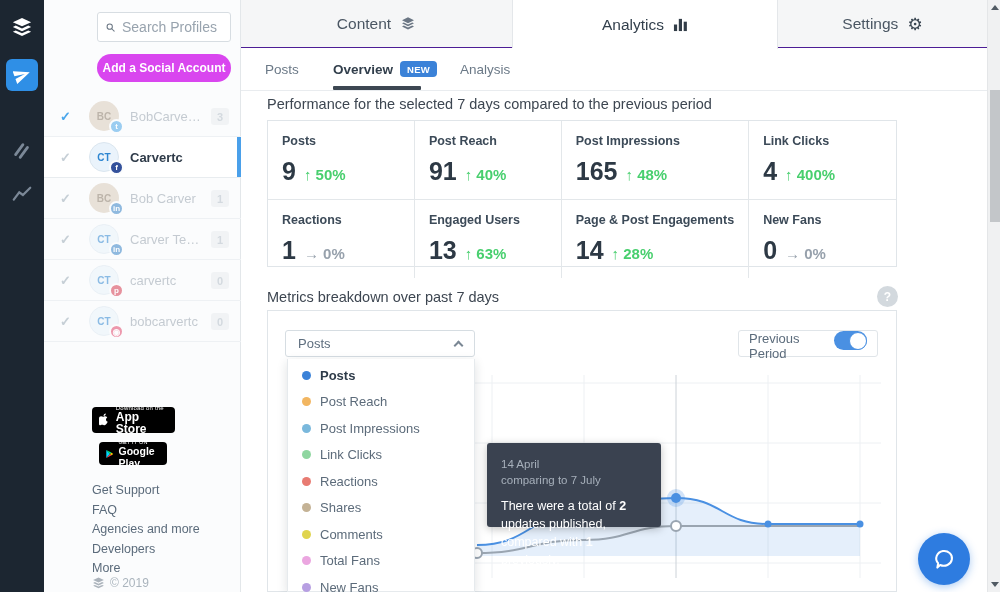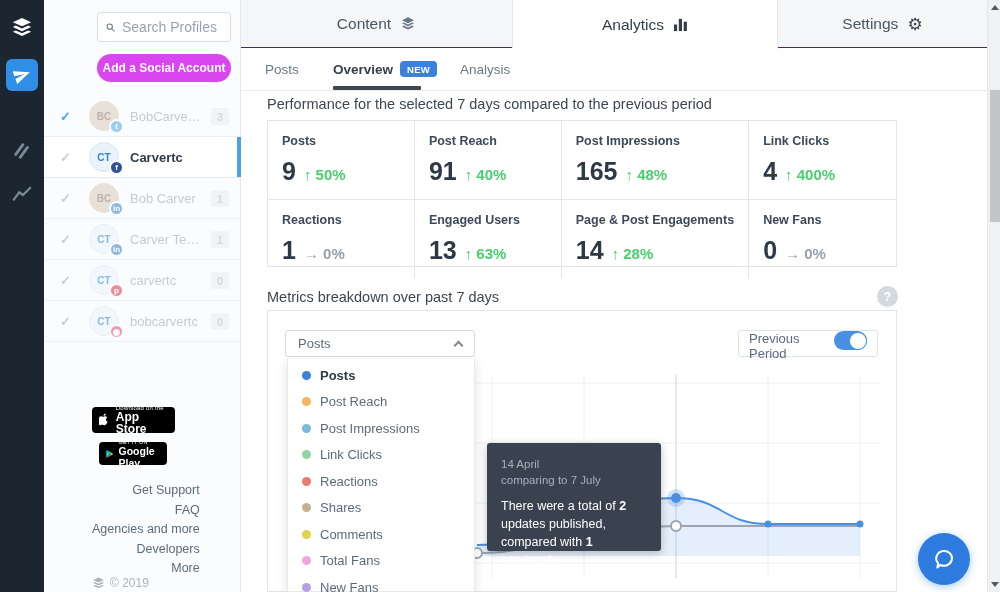--- a/index.html
+++ b/index.html
@@ -37,21 +37,21 @@
   .prow.sel .pname { color:#2f3b49; font-weight:bold; }
 
   .store-badge { position:absolute; background:#000; border-radius:4px; color:#fff; display:flex; align-items:center; padding:0 7px; gap:5px; cursor:pointer; }
   .store-badge .tx1 { font-size:6px; display:block; letter-spacing:.2px; }
   .store-badge .tx2 { font-size:12px; font-weight:bold; display:block; line-height:12px; }
   .sb-apple { left:92px; top:407px; width:83px; height:26px; }
   .sb-play  { left:99px; top:442px; width:68px; height:23px; }
   .sb-play .tx1 { font-size:5.5px; }
   .sb-play .tx2 { font-size:10.5px; }
 
-  .side-links { position:absolute; left:92px; top:483px;text-align:right; }
+  .side-links { position:absolute; left:92px; top:483px; }
   .side-links .lk { display:block; font-size:12.5px; color:#5b6b7b; margin-bottom:5.5px; cursor:pointer; text-decoration:none; }
   .copyright { position:absolute; left:92px; top:576px; display:flex; align-items:center; gap:5px; color:#aab4bd; font-size:12px; }
 
   
   .tabbar { position:absolute; left:241px; top:0; width:746px; height:48px; background:#f5f6f7; border-bottom:1px solid #4c1d95; z-index:5; }
   .tab { position:absolute; top:0; height:48px; display:flex; align-items:center; justify-content:center; gap:9px; font-size:15.5px; color:#4a5663; cursor:pointer; }
   .tab.content  { left:0;   width:272px; border-right:1px solid #e4e7ea; }
   .tab.analytics{ left:272px; width:265px; background:#fff; height:49px; border-right:1px solid #e4e7ea; z-index:6; }
   .tab.settings { left:537px; width:209px; }
   .tab .gear { font-size:17px; color:#3a4652; }
@@ -89,21 +89,21 @@
   .switch { width:35px; height:19px; background:#4a90e2; border-radius:10px; position:relative; cursor:pointer; }
   .switch .knob { position:absolute; right:0px; top:0.5px; width:18px; height:18px; background:#fff; border:1px solid #4a90e2; border-radius:50%; }
 
   .dropdown { position:absolute; left:287px; top:359px; width:188px; height:233px; background:#fff; border:1px solid #e6eaed; border-top:none; box-shadow:0 3px 10px rgba(30,40,50,.14); z-index:8; padding-top:3px; }
   .dd-item { height:26.5px; display:flex; align-items:center; gap:9px; padding-left:14px; font-size:13px; color:#5c6b7a; cursor:pointer; }
   .dd-item.sel { font-weight:bold; color:#2e3b49; }
   .dot { width:9px; height:9px; border-radius:50%; flex:0 0 9px; }
 
   .chart-wrap { position:absolute; left:473px; top:375px; width:408px; height:203px; z-index:2; }
 
-  .tooltip { position:absolute; left:487px; top:443px; width:174px; height:108px; background:#3a4250; border-radius:3px; box-shadow:0 2px 8px rgba(0,0,0,.25); padding:13px 14px; z-index:6; }
+  .tooltip { position:absolute; left:487px; top:443px; width:174px; height:84px; background:#3a4250; border-radius:3px; box-shadow:0 2px 8px rgba(0,0,0,.25); padding:13px 14px; z-index:6; }
   .tooltip .tdate { font-size:11.5px; color:#a7b0bb; line-height:16px; }
   .tooltip .tbody { margin-top:9px; font-size:12.5px; color:#fff; line-height:18px; }
   .tooltip .b { font-weight:bold; }
 
   .chat-btn { position:absolute; left:918px; top:533px; width:52px; height:52px; border-radius:50%; background:#2e7ce0; display:flex; align-items:center; justify-content:center; cursor:pointer; box-shadow:0 2px 8px rgba(46,124,224,.4); z-index:11; }
 
   
   .scrollbar { position:absolute; right:0; top:0; width:13px; height:592px; background:#f0f1f2; border-left:1px solid #e4e6e8; z-index:12; }
   .sb-thumb { position:absolute; left:1.5px; top:90px; width:10px; height:132px; background:#c3c6c9; cursor:pointer; }
   .sb-arrow { position:absolute; left:3px; width:0; height:0; cursor:pointer; }

